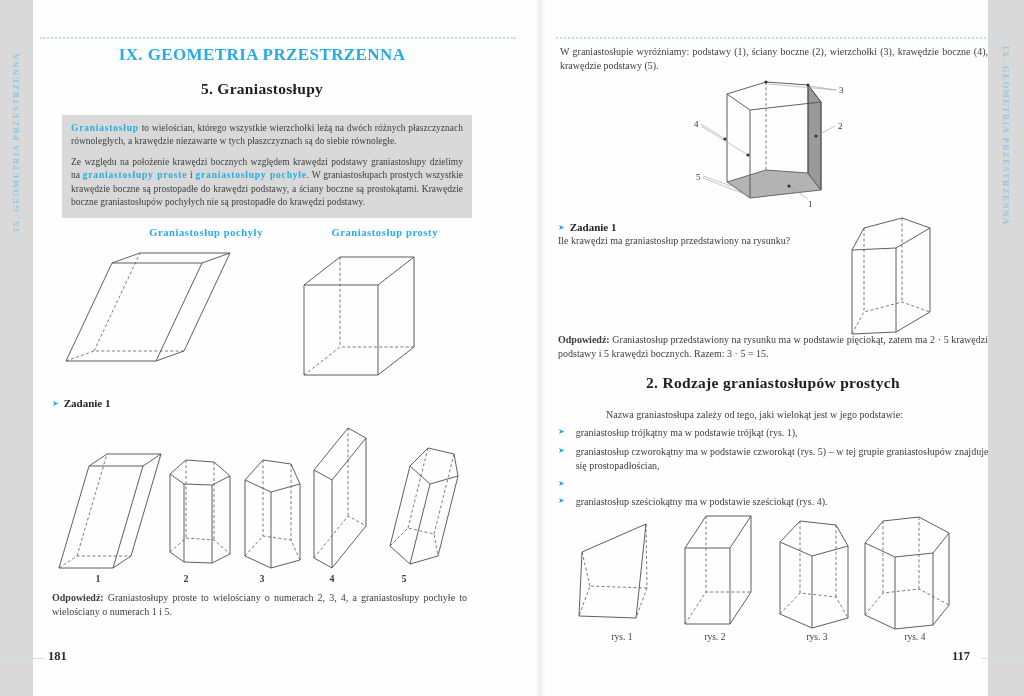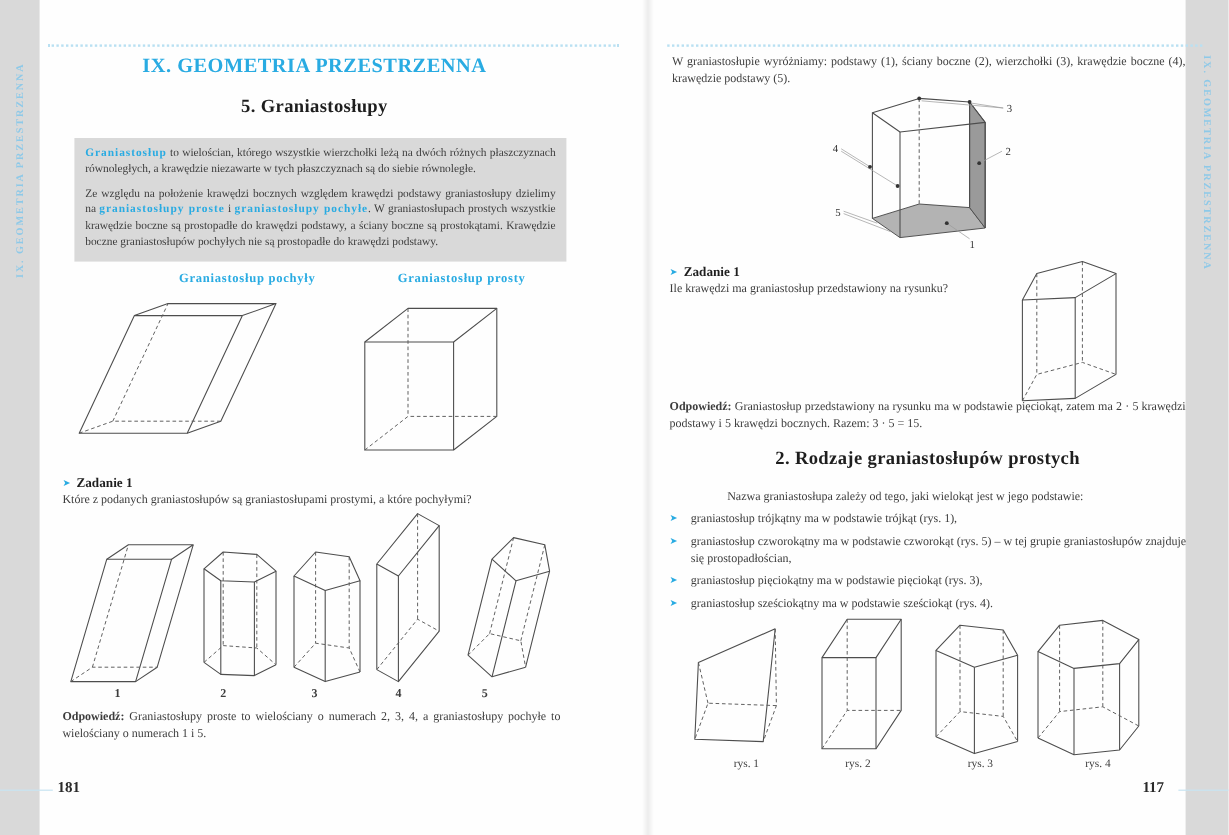--- a/index.html
+++ b/index.html
@@ -77,21 +77,20 @@
   <svg class="abs" style="left:296px;top:243px;" width="130" height="140" viewBox="0 0 130 140">
     <path class="solid" d="M8,42 L82,42 L82,132 L8,132 Z"></path>
     <path class="solid" d="M8,42 L44,14 L118,14 L82,42"></path>
     <path class="solid" d="M118,14 L118,104 L82,132"></path>
     <path class="dashed" d="M8,132 L44,104 L118,104 M44,14 L44,104"></path>
   </svg>
 
   <div class="abs" style="left:52px;top:393px;">
     <span class="arrow">➤</span><span class="task-head">Zadanie 1</span>
   </div>
-  <div class="abs body" style="left:52px;top:410px;width:435px;">Które z podanych graniastosłupów są graniastosłupami prostymi, a które pochyłymi?</div>
 
   <svg class="abs" style="left:55px;top:442px;" width="108" height="130" viewBox="0 0 108 130">
     <path class="solid" d="M4,126 L58,126 L88,24 L34,24 Z"></path>
     <path class="solid" d="M34,24 L52,12 L106,12 L88,24"></path>
     <path class="solid" d="M58,126 L76,114 L106,12"></path>
     <path class="dashed" d="M4,126 L22,114 L76,114 M22,114 L52,12"></path>
   </svg>
   <svg class="abs" style="left:168px;top:452px;" width="64" height="120" viewBox="0 0 64 120">
     <path class="solid" d="M2,22 L18,8 L46,10 L62,24 L44,33 L16,32 Z"></path>
     <path class="solid" d="M2,22 L2,100 M62,24 L62,102 M44,33 L44,111 M16,32 L16,110"></path>
@@ -175,21 +174,20 @@
     <div class="li">
         <span class="arrow">➤</span>
         <span>graniastosłup trójkątny ma w podstawie trójkąt (rys. 1),</span>
       </div>
     <div class="li">
         <span class="arrow">➤</span>
         <span>graniastosłup czworokątny ma w podstawie czworokąt (rys. 5) – w tej grupie graniastosłupów znajduje się prostopadłościan,</span>
       </div>
     <div class="li">
         <span class="arrow">➤</span>
-        <span>graniastosłup pięciokątny ma w podstawie pięciokąt (rys. 3),</span>
       </div>
     <div class="li">
         <span class="arrow">➤</span>
         <span>graniastosłup sześciokątny ma w podstawie sześciokąt (rys. 4).</span>
       </div>
   </div>
 
   <svg class="abs" style="left:578px;top:520px;" width="78" height="102" viewBox="0 0 78 102">
     <path class="solid" d="M4,32 L68,4 M4,32 L1,96 L58,98 L68,4"></path>
     <path class="dashed" d="M68,4 L69,68 L58,98 M69,68 L12,66 L1,96 M12,66 L4,32"></path>

